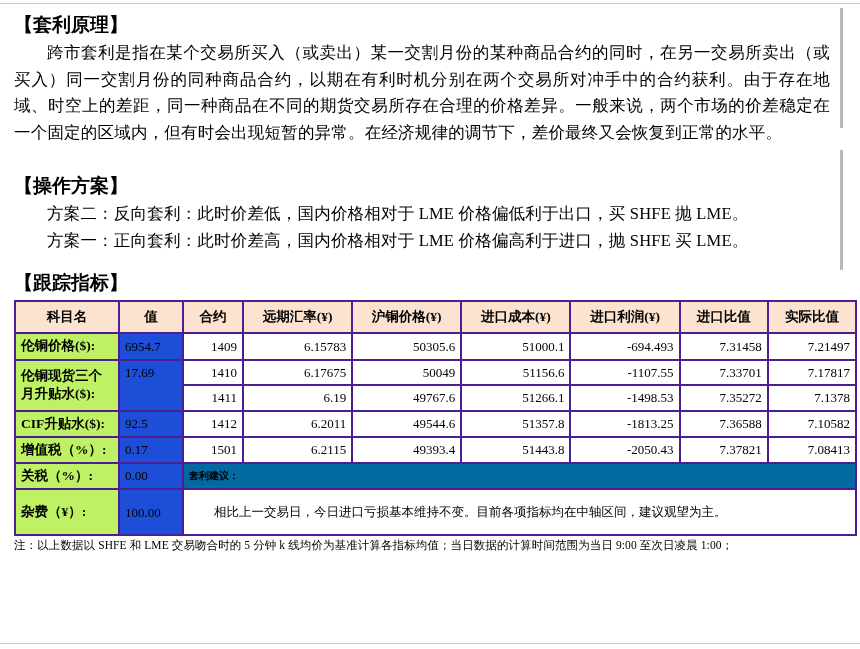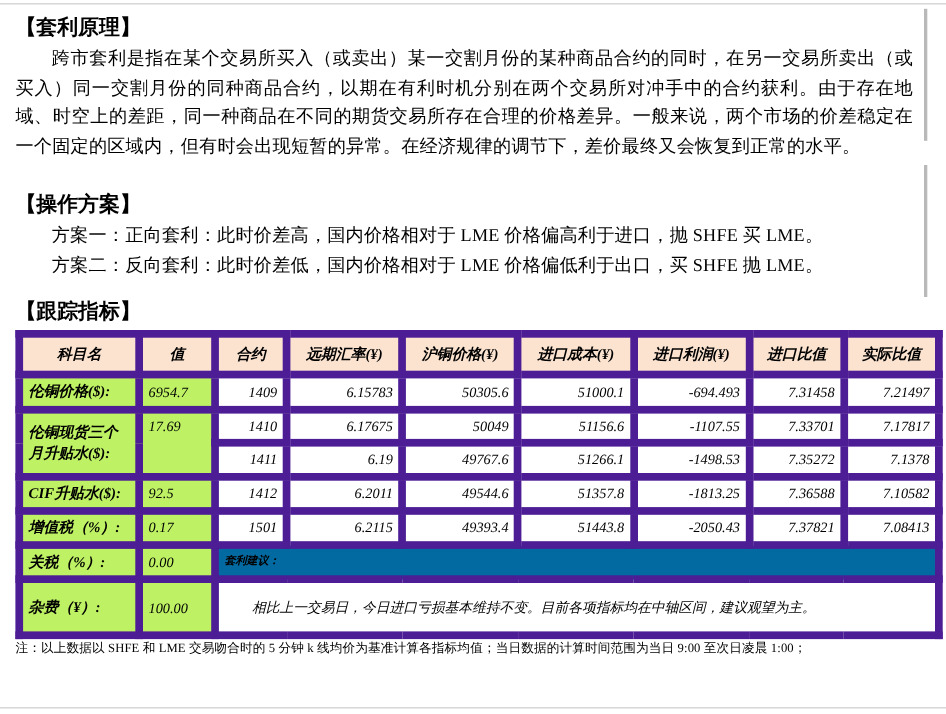--- a/index.html
+++ b/index.html
@@ -70,42 +70,41 @@
   .gap-md { height: 12px; }
 
   table.metrics {
     border-collapse: collapse;
     width: 843px;
     margin-top: 4px;
     font-size: 13px;
     font-family: "Liberation Serif", "DejaVu Serif", serif;
   }
   table.metrics th, table.metrics td {
-    border: 7px solid #4c1d95;
+    border: 2px solid #4c1d95;
     padding: 3px 5px;
     vertical-align: middle;
     line-height: 1.35;
-    font-style: italic;
   }
   table.metrics thead th {
     background: #fbe3d0;
     font-weight: bold;
     text-align: center;
     font-size: 13.5px;
     height: 24px;
   }
   td.label {
     background: #bef264;
     font-weight: bold;
     font-size: 13.5px;
     white-space: normal;
     width: 92px;
   }
   td.value {
-    background: #bef264;
+    background: #1d4ed8;
     text-align: left;
     width: 52px;
     font-size: 13px;
   }
   td.num {
     background: #ffffff;
     text-align: right;
     font-size: 13px;
   }
   td.contract { width: 48px; }
@@ -138,22 +137,22 @@
   <div class="rule-bottom"></div>
   <div class="scroll-mark" style="top:8px;height:120px;"></div>
   <div class="scroll-mark" style="top:150px;height:120px;"></div>
 
   <h2 class="section">【套利原理】</h2>
   <p class="body-text">跨市套利是指在某个交易所买入（或卖出）某一交割月份的某种商品合约的同时，在另一交易所卖出（或买入）同一交割月份的同种商品合约，以期在有利时机分别在两个交易所对冲手中的合约获利。由于存在地域、时空上的差距，同一种商品在不同的期货交易所存在合理的价格差异。一般来说，两个市场的价差稳定在一个固定的区域内，但有时会出现短暂的异常。在经济规律的调节下，差价最终又会恢复到正常的水平。</p>
 
   <div class="gap-lg"></div>
 
   <h2 class="section">【操作方案】</h2>
+  <p class="plan-line">方案二：反向套利：此时价差低，国内价格相对于 LME 价格偏低利于出口，买 SHFE 抛 LME。</p>
   <p class="plan-line">方案一：正向套利：此时价差高，国内价格相对于 LME 价格偏高利于进口，抛 SHFE 买 LME。</p>
-  <p class="plan-line">方案二：反向套利：此时价差低，国内价格相对于 LME 价格偏低利于出口，买 SHFE 抛 LME。</p>
 
   <div class="gap-md"></div>
 
   <h2 class="section">【跟踪指标】</h2>
 
   <table class="metrics">
     <thead>
       <tr>
         <th>科目名</th>
         <th>值</th>

